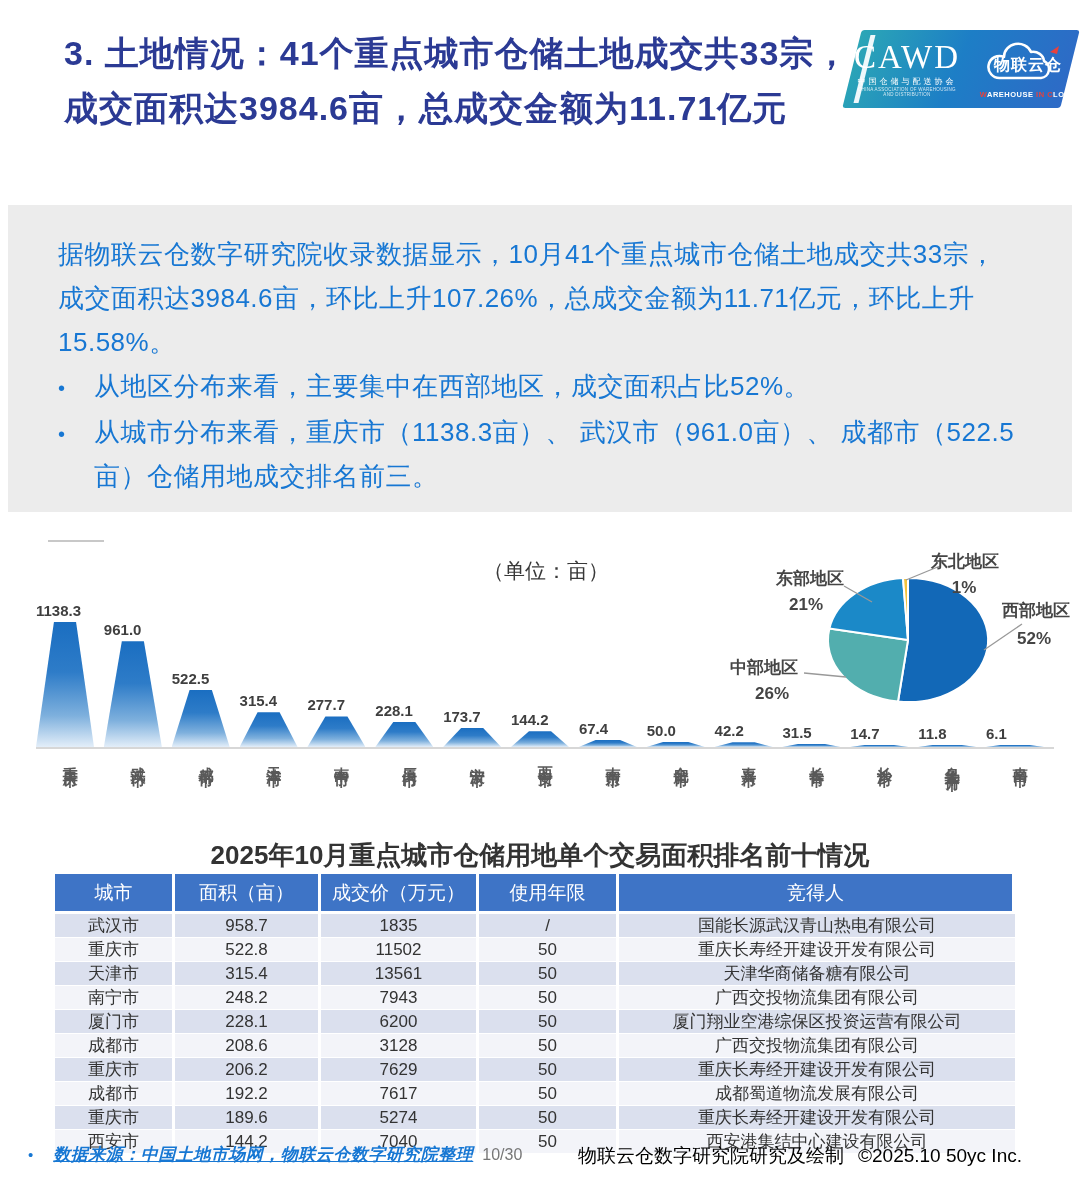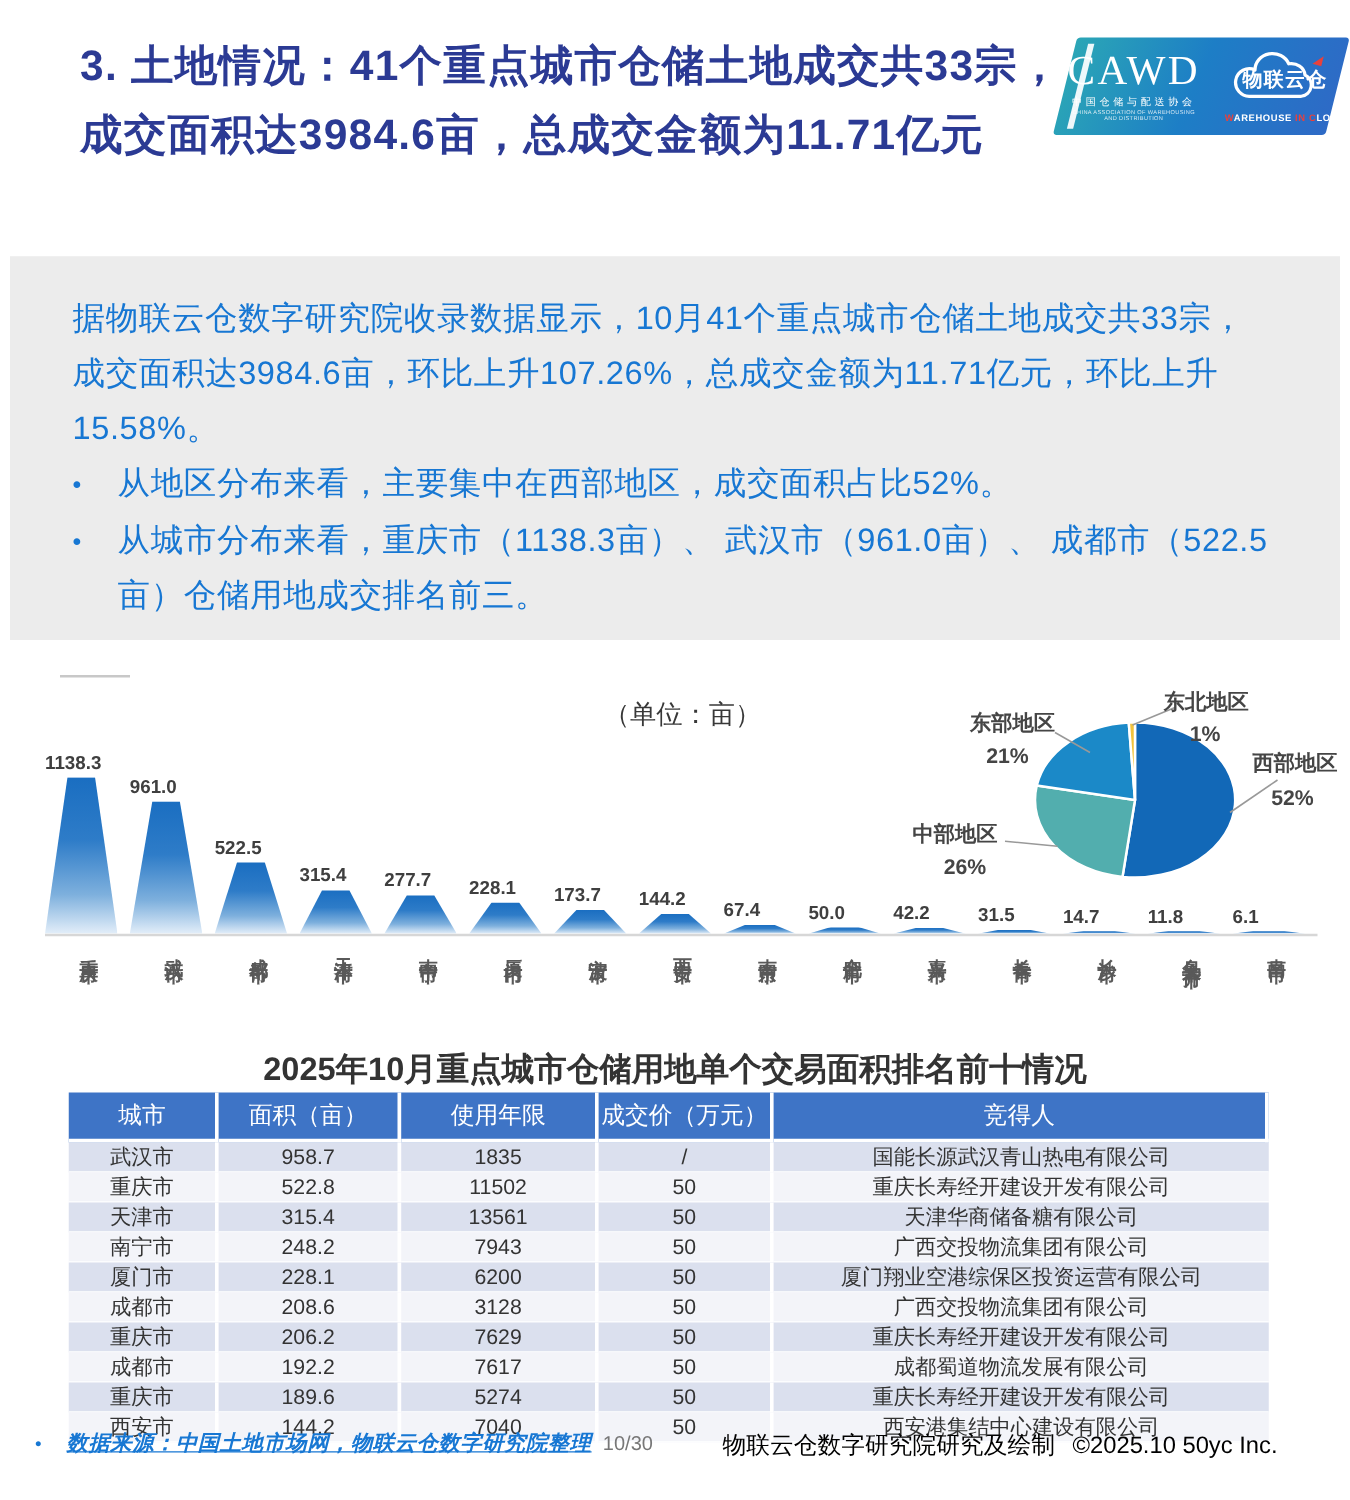--- a/index.html
+++ b/index.html
@@ -256,22 +256,22 @@
         <text x="246" y="55" text-anchor="middle" font-size="17" font-weight="bold" fill="#454545">1%</text>
       </svg>
   </div>
 </div>
 
 <div class="table-section">
   <div class="table-title">2025年10月重点城市仓储用地单个交易面积排名前十情况</div>
   <div class="data-table" id="data-table">
     <div class="th">城市</div>
     <div class="th">面积（亩）</div>
+    <div class="th">成交价（万元）</div>
     <div class="th">使用年限</div>
-    <div class="th">成交价（万元）</div>
     <div class="th">竞得人</div>
   <div class="td row-odd">武汉市</div>
       <div class="td row-odd">958.7</div>
       <div class="td row-odd">1835</div>
       <div class="td row-odd">/</div>
       <div class="td row-odd last">国能长源武汉青山热电有限公司</div>
       <div class="td row-even">重庆市</div>
       <div class="td row-even">522.8</div>
       <div class="td row-even">11502</div>
       <div class="td row-even">50</div>

